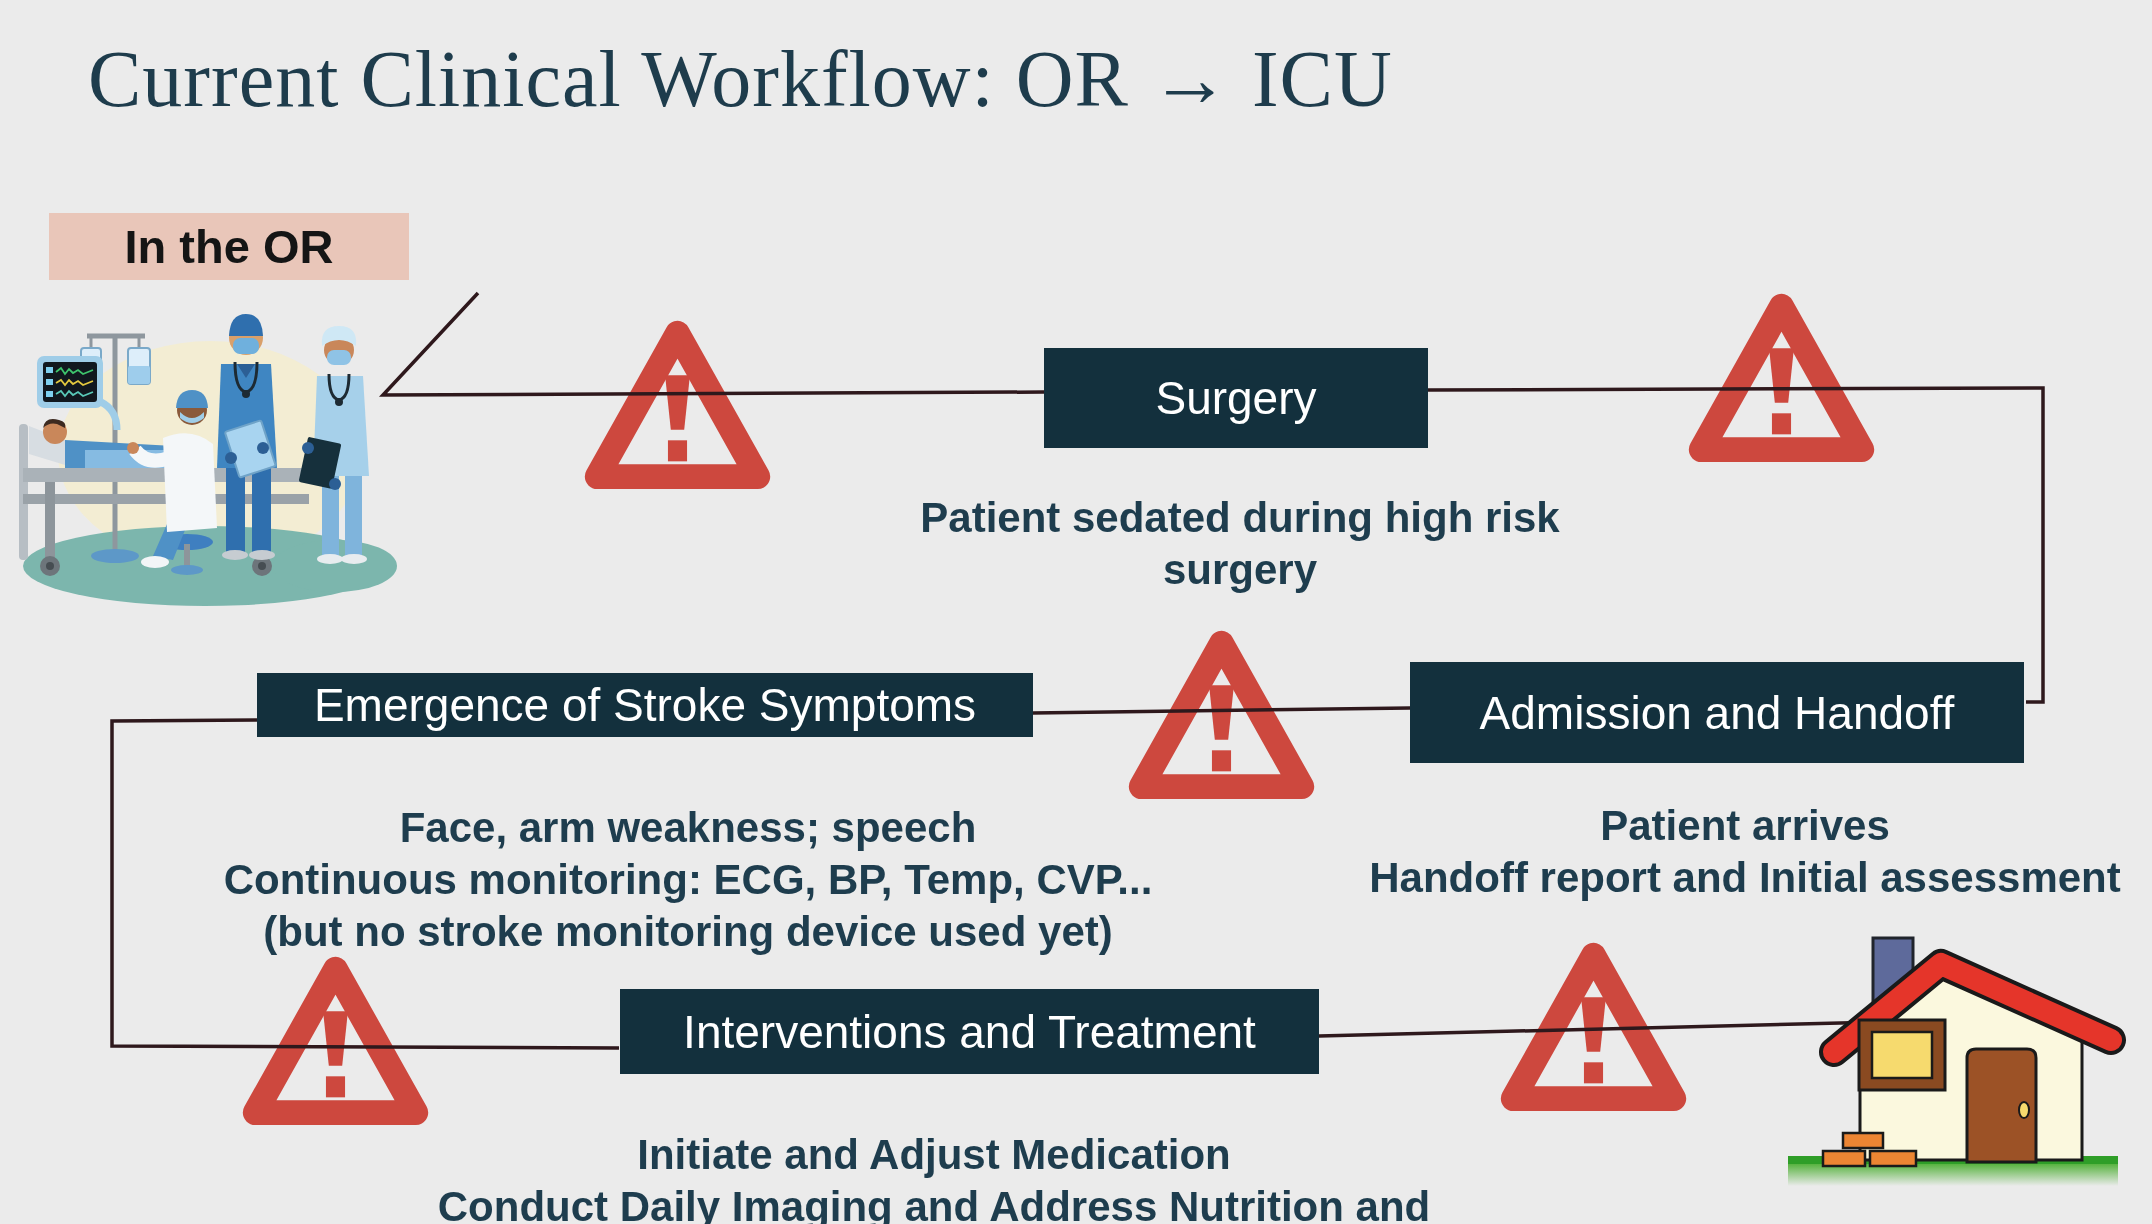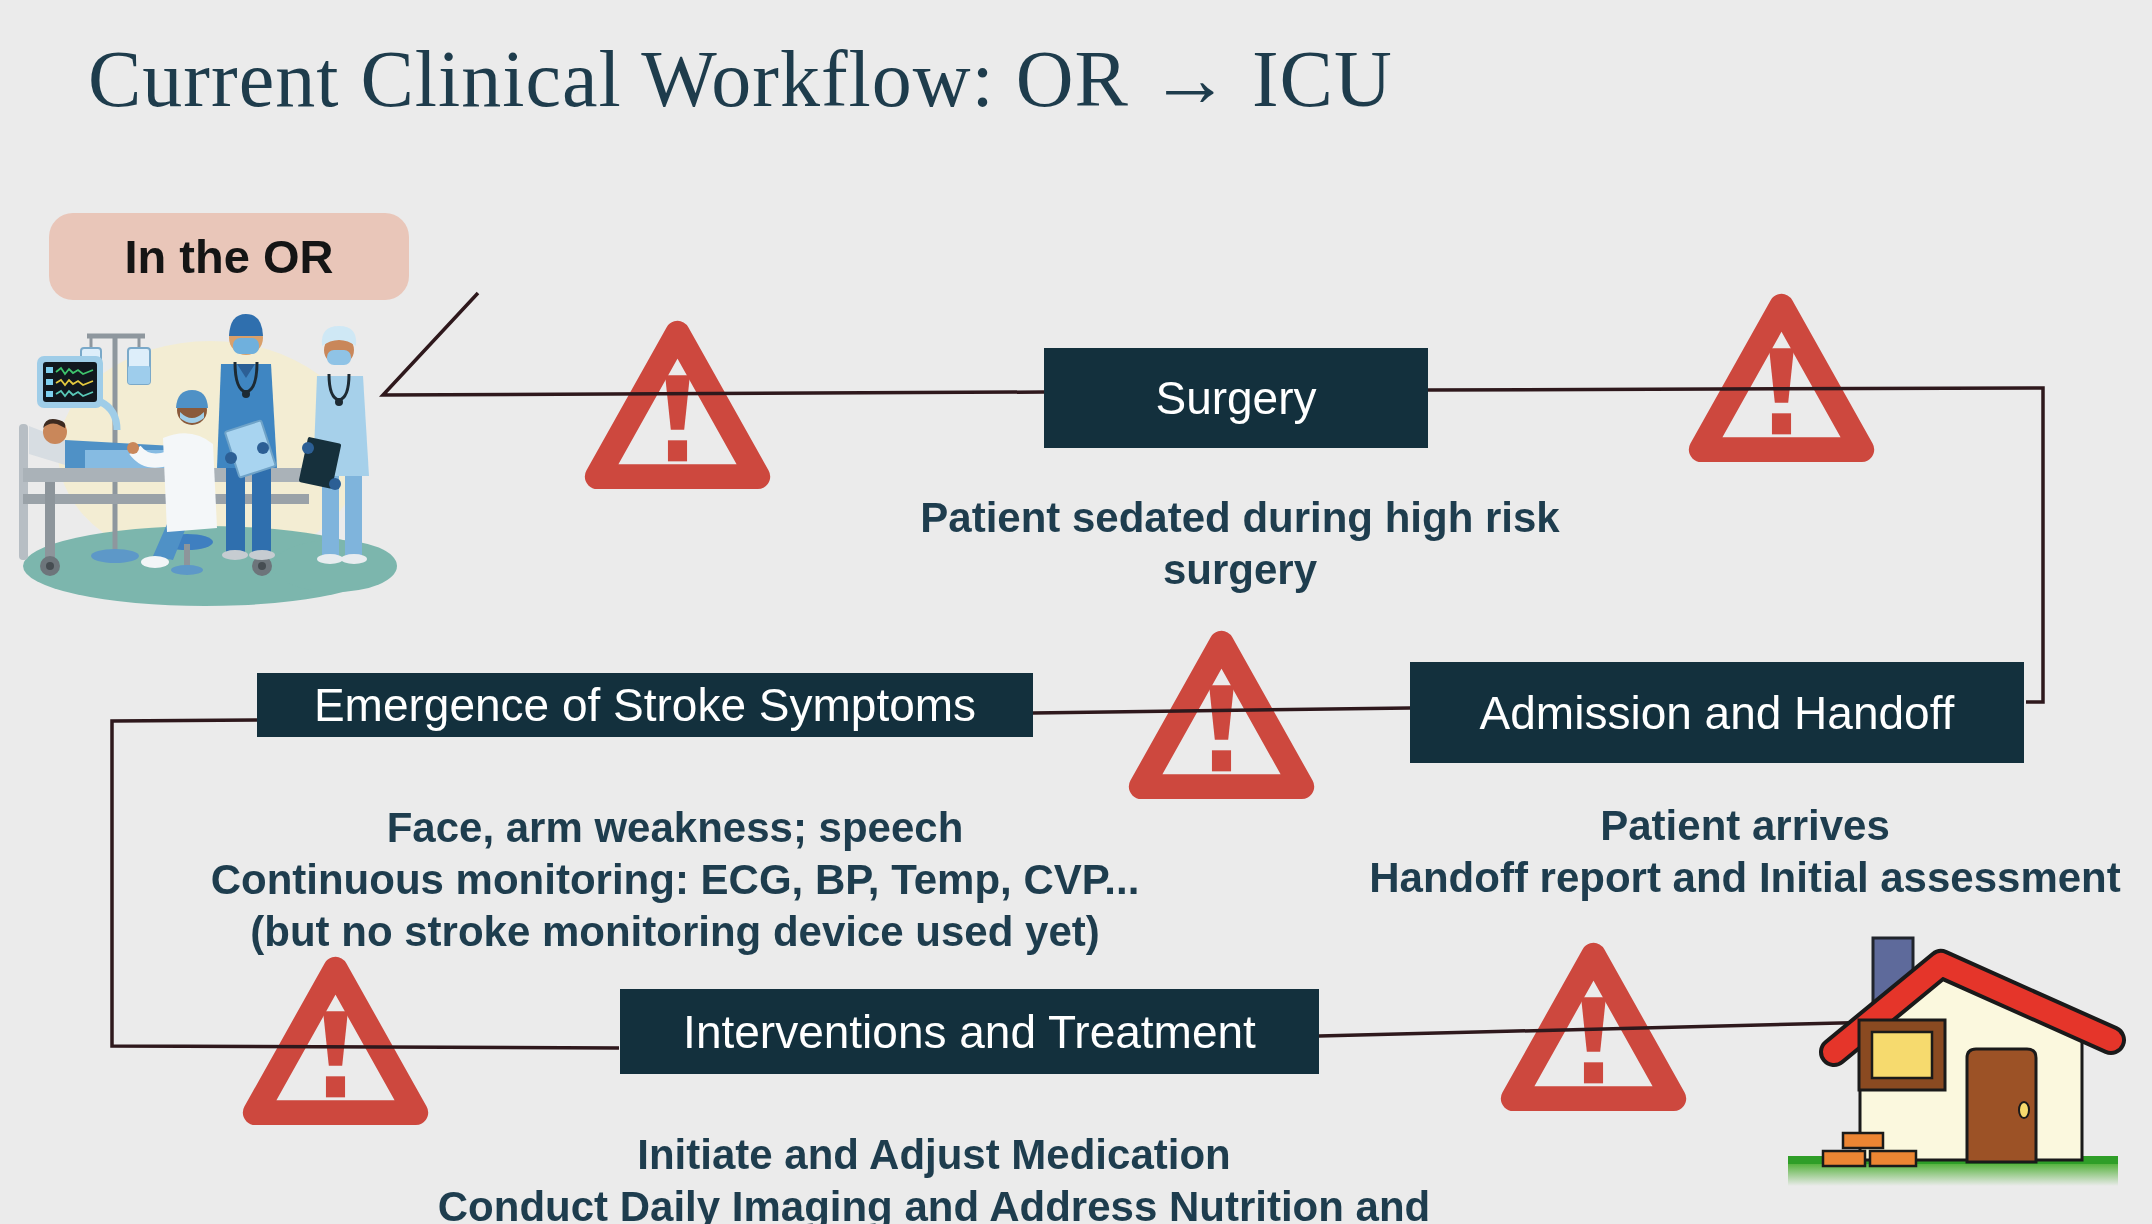--- a/index.html
+++ b/index.html
@@ -2,33 +2,33 @@
 <html><head>
 <meta charset="utf-8">
 <style>
   html,body{margin:0;padding:0;background:#ebebeb;}
   .slide{position:relative;width:2152px;height:1224px;background:#ebebeb;overflow:hidden;
          font-family:"Liberation Sans","DejaVu Sans",sans-serif;}
   .overlay{position:absolute;left:0;top:0;}
   .title{position:absolute;left:88px;top:22px;width:1600px;
          font-family:"Liberation Serif","DejaVu Serif",serif;
          font-size:80px;font-weight:400;color:#1e3c4c;letter-spacing:1px;margin-top:12px;}
-  .or-label{position:absolute;left:49px;top:213px;width:360px;height:87px;background:#e9c6b9;
+  .or-label{position:absolute;left:49px;top:213px;width:360px;height:67px;background:#e9c6b9;
             color:#151515;font-size:47px;font-weight:600;
-            display:flex;align-items:center;justify-content:center;border-radius:24px;}
+            display:flex;align-items:center;justify-content:center;}
   .node{position:absolute;background:#13303d;color:#ffffff;display:flex;align-items:center;
         justify-content:center;font-size:46px;font-weight:400;text-align:center;}
   .n-surgery{left:1044px;top:348px;width:384px;height:100px;}
   .n-emergence{left:257px;top:673px;width:776px;height:64px;}
   .n-admission{left:1410px;top:662px;width:614px;height:101px;}
   .n-interventions{left:620px;top:989px;width:699px;height:85px;}
   .caption{position:absolute;color:#1e3d4e;font-size:42px;font-weight:700;line-height:1.24;
            text-align:center;white-space:pre-line;}
   .c-surgery{left:790px;top:492px;width:900px;}
-  .c-emergence{left:125px;top:802px;width:1100px;}
+  .c-emergence{left:138px;top:802px;width:1100px;}
   .c-admission{left:1245px;top:800px;width:1000px;}
   .c-interventions{left:384px;top:1129px;width:1100px;}
 </style>
 </head>
 <body>
 
 <div class="slide">
 
   <svg class="overlay" width="2152" height="1224" viewBox="0 0 2152 1224">
     <defs>

